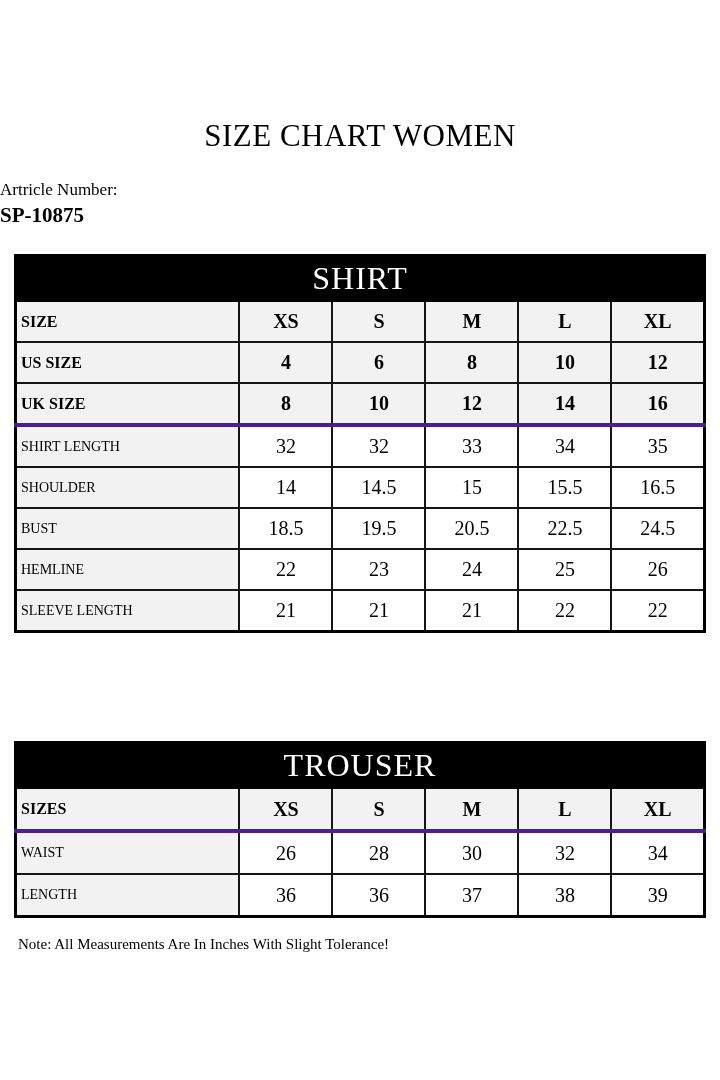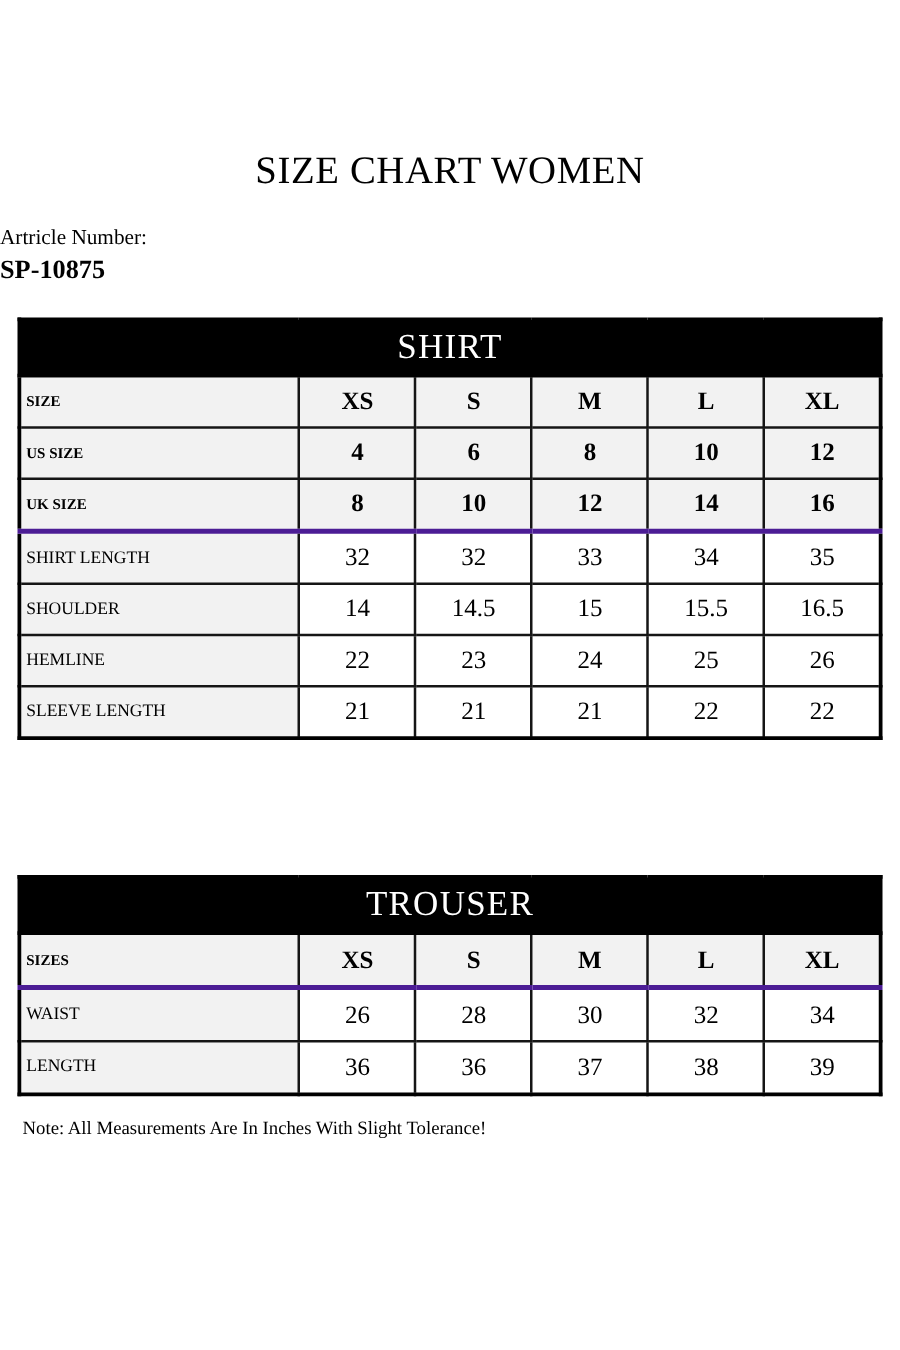--- a/index.html
+++ b/index.html
@@ -46,21 +46,21 @@
     border: 3px solid #000000;
   }
   table.size-table.trouser {
     margin-top: 108px;
   }
   col.label-col { width: 32.5%; }
   col.data-col  { width: 13.5%; }
   th.table-title {
     background: #000000;
     color: #ffffff;
-    font-size: 28px;
+    font-size: 32px;
     font-weight: 400;
     letter-spacing: 1px;
     height: 40px;
     text-align: center;
     vertical-align: middle;
     border: 3px solid #000000;
   }
   td {
     border: 2px solid #151515;
     height: 37px;
@@ -74,21 +74,21 @@
     text-align: left;
     padding-left: 4px;
     font-size: 14px;
   }
   td.value-cell {
     background: #ffffff;
     text-align: center;
     font-size: 20px;
   }
   tr.size-row td.label-cell {
-    font-size: 12px;
+    font-size: 16px;
     font-weight: bold;
   }
   tr.size-row td.value-cell {
     background: #f2f2f2;
     font-weight: bold;
   }
   tr.size-row + tr.meas-row td {
     border-top: 4px solid #4c1d95;
   }
   .note {
@@ -156,20 +156,28 @@
         </tr>
         <tr class="meas-row">
           <td class="label-cell">SHOULDER</td>
           <td class="value-cell">14</td>
           <td class="value-cell">14.5</td>
           <td class="value-cell">15</td>
           <td class="value-cell">15.5</td>
           <td class="value-cell">16.5</td>
         </tr>
         <tr class="meas-row">
+          <td class="label-cell">BUST</td>
+          <td class="value-cell">18.5</td>
+          <td class="value-cell">19.5</td>
+          <td class="value-cell">20.5</td>
+          <td class="value-cell">22.5</td>
+          <td class="value-cell">24.5</td>
+        </tr>
+        <tr class="meas-row">
           <td class="label-cell">HEMLINE</td>
           <td class="value-cell">22</td>
           <td class="value-cell">23</td>
           <td class="value-cell">24</td>
           <td class="value-cell">25</td>
           <td class="value-cell">26</td>
         </tr>
         <tr class="meas-row">
           <td class="label-cell">SLEEVE LENGTH</td>
           <td class="value-cell">21</td>

